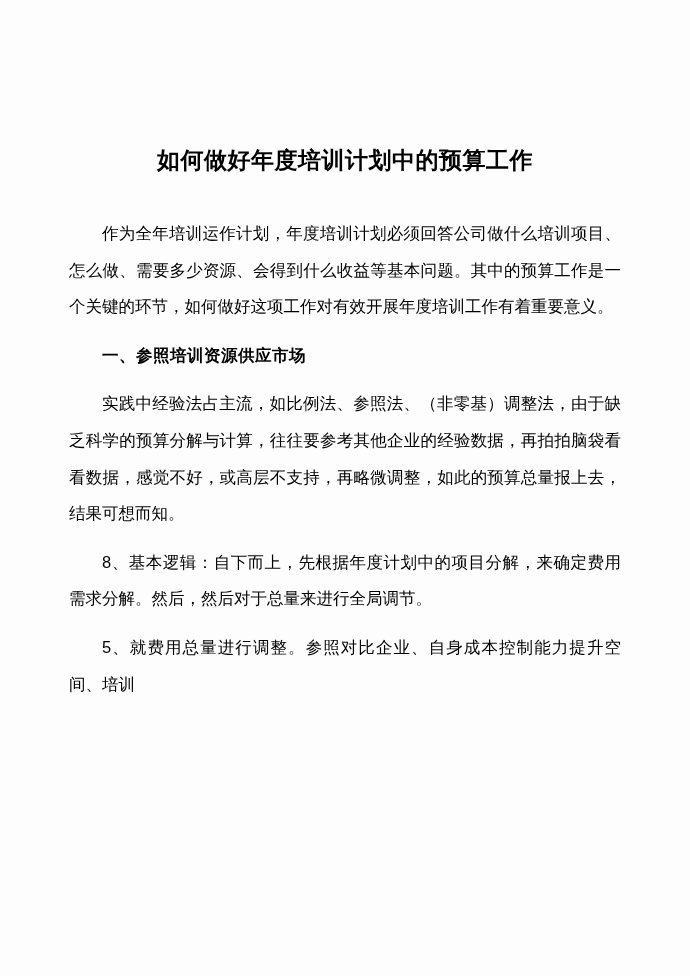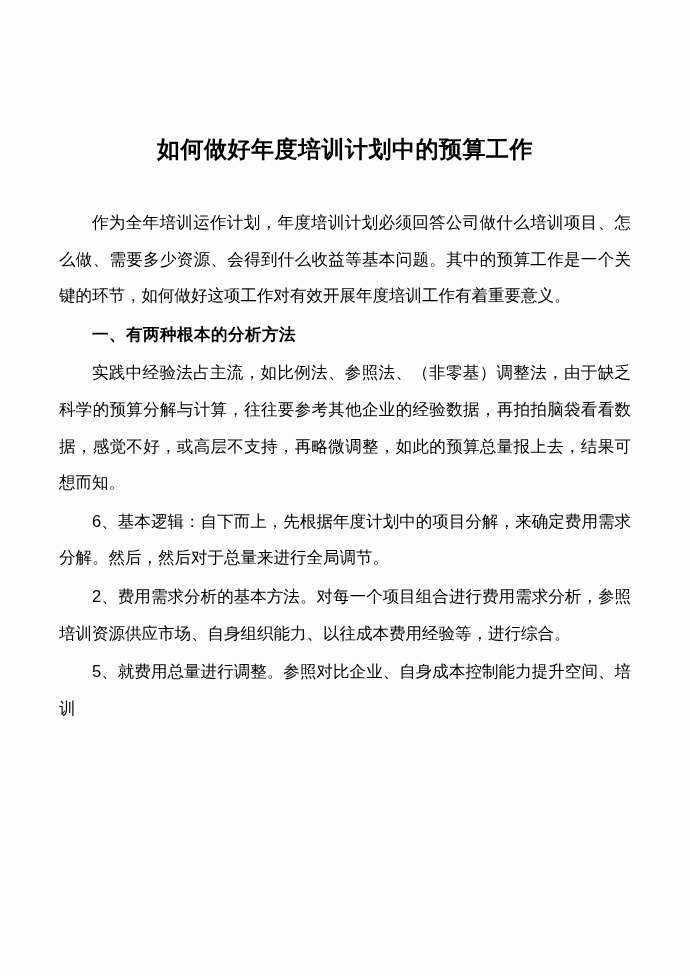--- a/index.html
+++ b/index.html
@@ -15,55 +15,54 @@
     color: #000000;
   }
   .page {
     box-sizing: border-box;
     width: 690px;
     height: 976px;
     padding: 0 57px;
     background: #fdfdfd;
   }
   .doc-title {
-    margin: 4px;
+    margin: 15px;
     padding-top: 130px;
     text-align: center;
     font-size: 23px;
     line-height: 30px;
     font-weight: 700;
     letter-spacing: 0.5px;
   }
   .doc-body {
     margin-top: 40px;
     font-size: 16.5px;
     line-height: 36.6px;
     text-align: justify;
     text-justify: inter-character;
   }
   .doc-body p,
   .doc-body h2 {
-    margin: 2px;
+    margin: 12px;
     padding: 0;
     text-indent: 2em;
     font-weight: 400;
   }
   .doc-body h2 {
     font-size: 16.5px;
     font-weight: 700;
     letter-spacing: 0.5px;
   }
 </style>
 </head>
 <body style="background: rgb(253, 253, 253); color: rgb(0, 0, 0);">
 
 <div class="page">
   <h1 class="doc-title">如何做好年度培训计划中的预算工作</h1>
 
   <div class="doc-body">
     <p>作为全年培训运作计划，年度培训计划必须回答公司做什么培训项目、怎么做、需要多少资源、会得到什么收益等基本问题。其中的预算工作是一个关键的环节，如何做好这项工作对有效开展年度培训工作有着重要意义。</p>
-    <h2>一、有两种根本的分析方法</h2>
+    <h2>一、参照培训资源供应市场</h2>
     <p>实践中经验法占主流，如比例法、参照法、（非零基）调整法，由于缺乏科学的预算分解与计算，往往要参考其他企业的经验数据，再拍拍脑袋看看数据，感觉不好，或高层不支持，再略微调整，如此的预算总量报上去，结果可想而知。</p>
-    <p>6、基本逻辑：自下而上，先根据年度计划中的项目分解，来确定费用需求分解。然后，然后对于总量来进行全局调节。</p>
-    <p>2、费用需求分析的基本方法。对每一个项目组合进行费用需求分析，参照培训资源供应市场、自身组织能力、以往成本费用经验等，进行综合。</p>
+    <p>8、基本逻辑：自下而上，先根据年度计划中的项目分解，来确定费用需求分解。然后，然后对于总量来进行全局调节。</p>
     <p>5、就费用总量进行调整。参照对比企业、自身成本控制能力提升空间、培训</p>
   </div>
 </div>
 
 </body></html>

